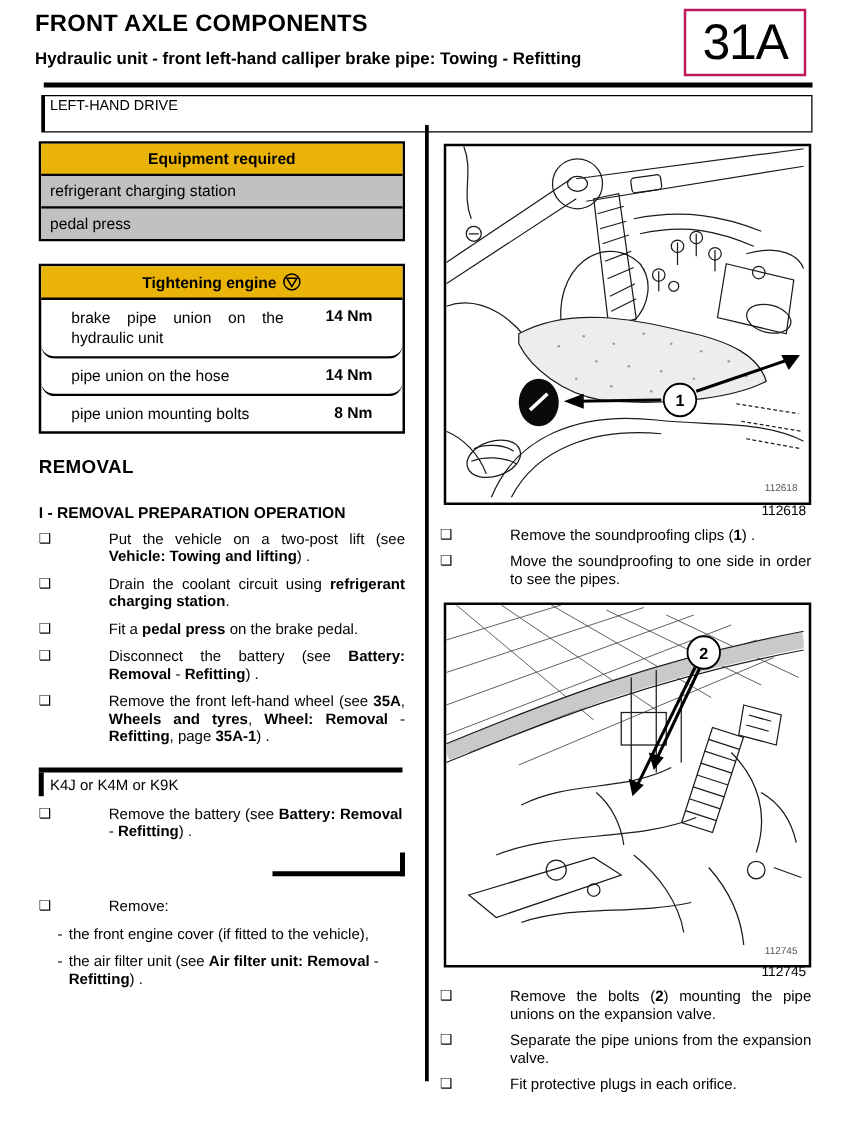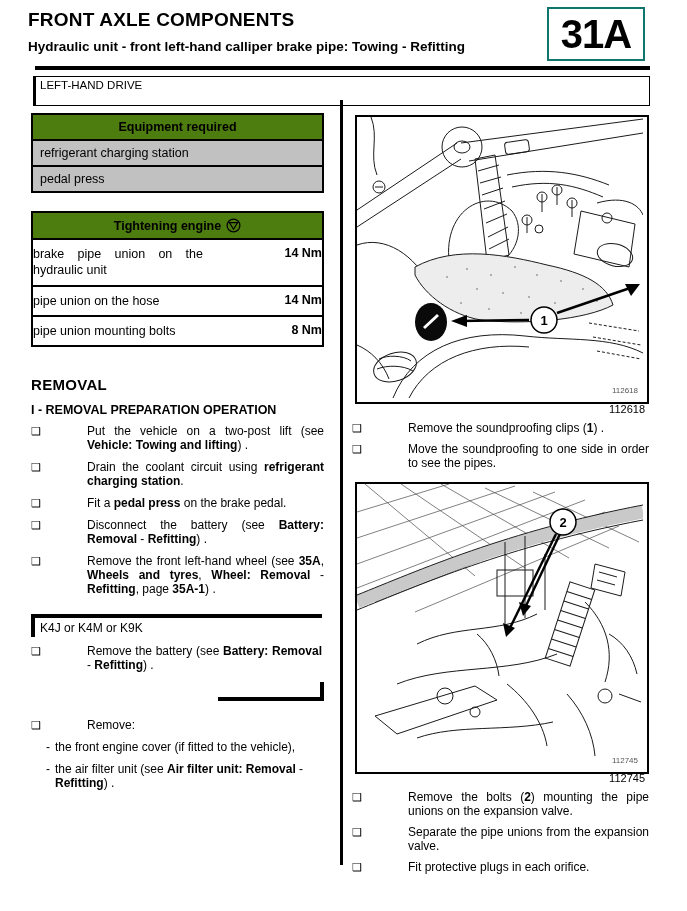--- a/index.html
+++ b/index.html
@@ -5,48 +5,48 @@
   html,body{margin:0;padding:0;background:#fff;}
   #page{
     position:relative;width:687px;height:911px;background:#fff;color:#000;
     font-family:"Liberation Sans", sans-serif;overflow:hidden;
   }
   
   .hdr-text{position:absolute;left:28px;top:9px;width:515px;}
   .hdr-title{font-size:19px;font-weight:bold;letter-spacing:.2px;}
   .hdr-sub{font-size:13.5px;font-weight:bold;margin-top:8px;}
   .section-box{
-    position:absolute;left:547px;top:7px;width:94px;height:50px;border:2px solid #0f766e;
+    position:absolute;left:547px;top:7px;width:94px;height:50px;border:2px solid #be185d;
     display:flex;align-items:center;justify-content:center;
-    font-size:40px;font-weight:bold;letter-spacing:-1px;text-align:right;
+    font-size:40px;font-weight:normal;letter-spacing:-1px;text-align:right;
   }
   .hdr-rule{position:absolute;left:35px;top:66px;width:615px;height:4px;background:#000;}
   .drive-box{
     position:absolute;left:33px;top:76px;width:609px;height:15px;
     border:1px solid #000;border-left:3px solid #000;
     font-size:11.5px;padding:1px 0 12px 4px;line-height:15px;
   }
   .col-divider{position:absolute;left:340px;top:100px;width:3px;height:765px;background:#000;}
 
   
   .doc-table{position:absolute;left:31px;width:289px;border:2px solid #000;font-size:12.5px;}
   .doc-table .t-head{
-    text-align:center;font-weight:bold;padding:5px 20px;border-bottom:2px solid #000;background:#4d7c0f;
+    text-align:center;font-weight:bold;padding:5px 20px;border-bottom:2px solid #000;background:#eab308;
     display:flex;align-items:center;justify-content:center;gap:5px;
   }
   .equip-row{background:#c1c1c1;padding:5px 7px;border-bottom:2px solid #000;}
   .equip-row:last-child{border-bottom:none;}
-  .torque-row{display:flex;justify-content:space-between;padding:6px 0;border-bottom:2px solid #000;}
+  .torque-row{display:flex;justify-content:space-between;padding:6px 24px;border-bottom:2px solid #000;border-radius:11px;}
   .torque-row:last-child{border-bottom:none;}
   .torque-label{width:170px;text-align:justify;line-height:1.3;}
   .torque-value{font-weight:bold;white-space:nowrap;}
   .torque-icon-svg{display:inline-block;vertical-align:middle;}
 
   
-  .removal-heading{position:absolute;left:31px;top:376px;font-size:15px;font-weight:bold;letter-spacing:.3px;}
+  .removal-heading{position:absolute;left:31px;top:365px;font-size:15px;font-weight:bold;letter-spacing:.3px;}
   .sub-heading{position:absolute;left:31px;top:403px;font-size:12.5px;font-weight:bold;}
   .step-list{position:absolute;width:293px;}
   .step{display:flex;margin-bottom:8px;font-size:12px;line-height:14px;}
   .step .marker{width:16px;flex:none;font-size:11px;}
   .step .txt{flex:1;text-align:justify;margin-left:40px;}
   .substep{display:flex;margin:8px 0 0 15px;font-size:12px;line-height:14px;}
   .substep .marker{width:9px;flex:none;}
   .substep .txt{flex:1;}
 
   

